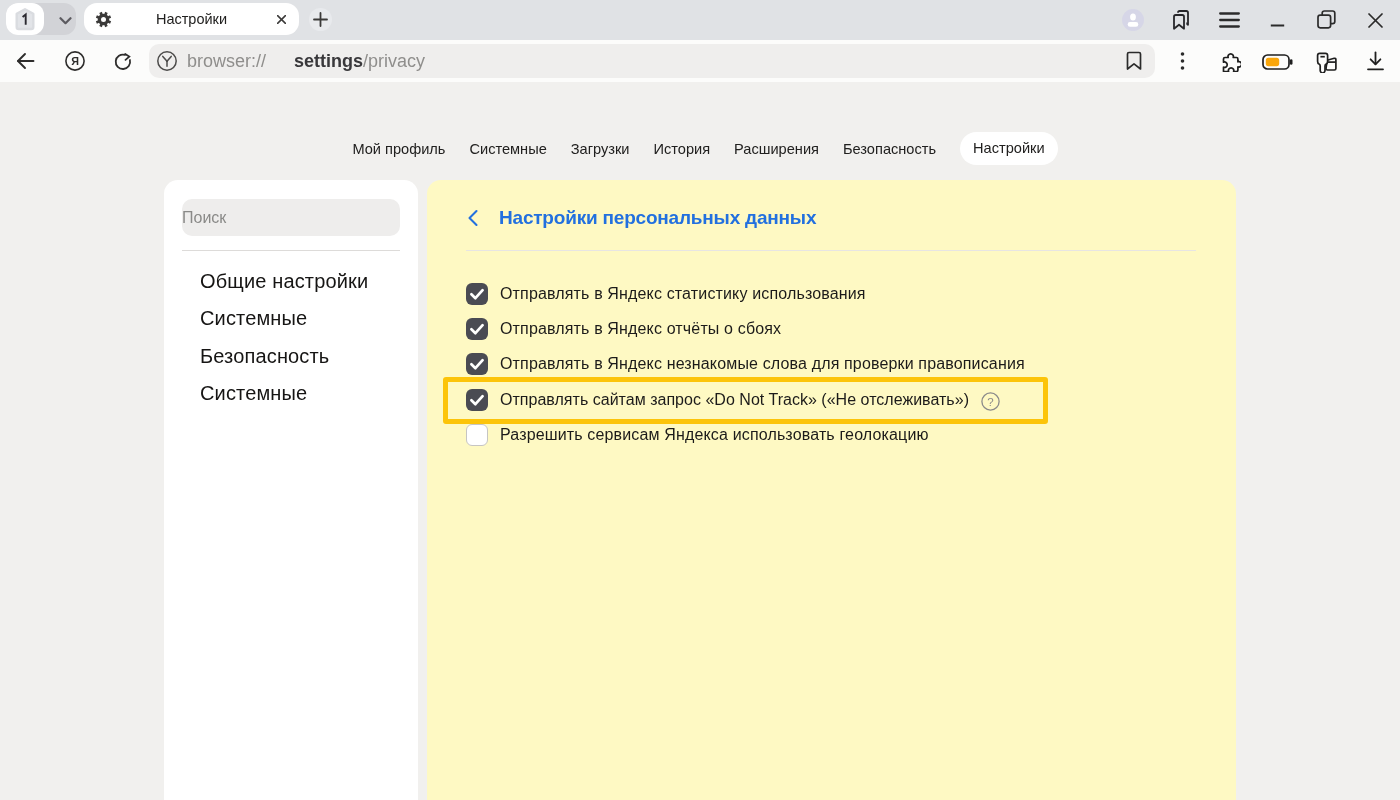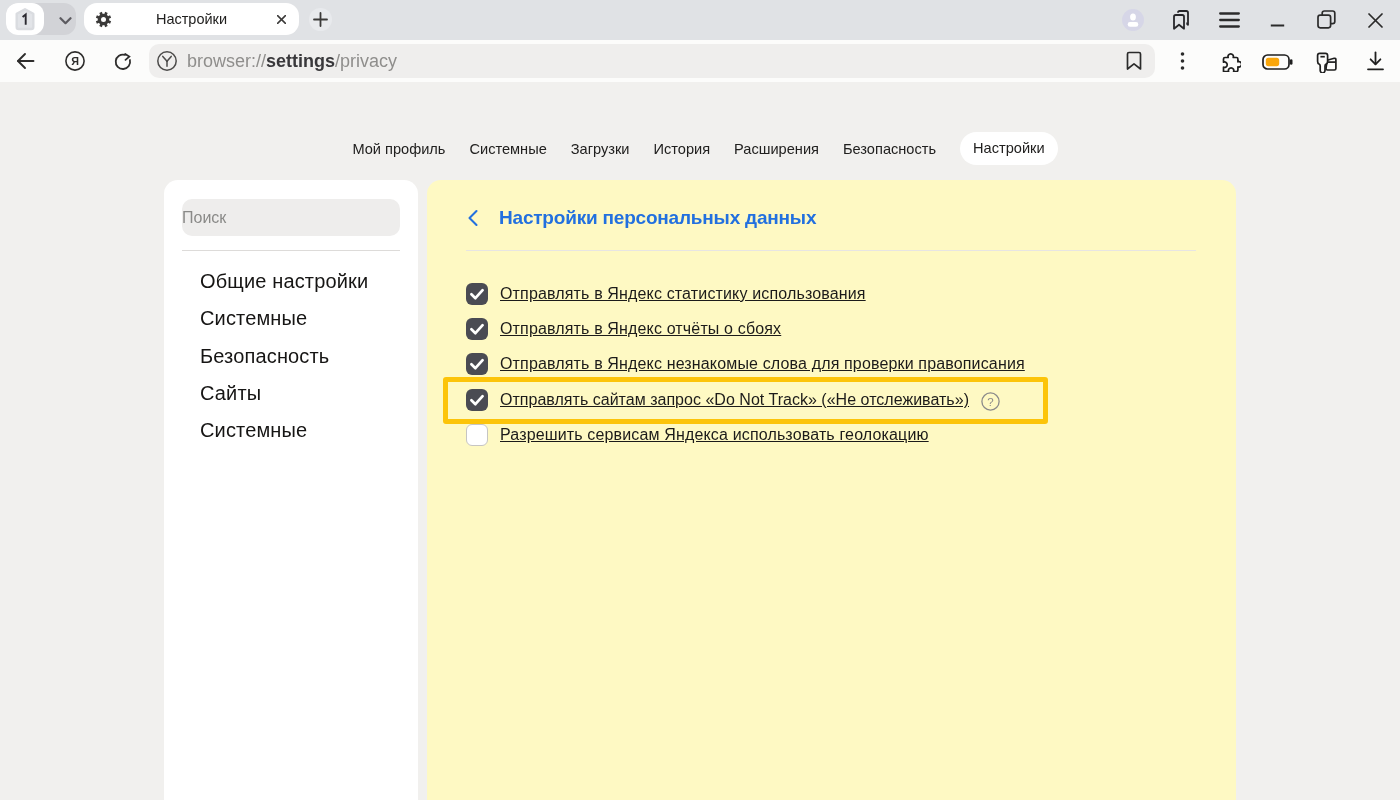--- a/index.html
+++ b/index.html
@@ -13,40 +13,40 @@
 #grpwhite { position:absolute; left:0; top:0; width:38px; height:32px; background:#fff; border-radius:12px; }
 #grpchev { position:absolute; left:53px; top:14px; }
 #activetab { position:absolute; left:84px; top:3px; width:215px; height:32px; background:#fff; border-radius:13px; }
 #tabtitle { position:absolute; left:0; top:0; width:215px; height:32px; text-align:center; line-height:32px; font-size:14.5px; color:#21201f; }
 #newtab { position:absolute; left:309px; top:8px; width:23px; height:23px; border-radius:50%; background:#e8eaed; }
 
 
 #toolbar { position:absolute; left:0; top:40px; width:1400px; height:42px; background:#fcfcfb; }
 #urlbar { position:absolute; left:149px; top:4px; width:1006px; height:34px; background:#efeeed; border-radius:10px; }
 #urltext { position:absolute; left:187px; top:0px; height:42px; line-height:42px; font-size:18px; color:#8f8e8c; }
-#urltext b { color:#39383b; }
+#urltext b { color:#39383b;margin-left:28px; }
 
 
 #content { position:absolute; left:0; top:82px; width:1400px; height:718px; background:#f1f0ee; }
 #overlay { position:absolute; left:0; top:17px; width:1400px; height:800px; }
 #navtabs { position:absolute; left:0; top:115px; width:1400px; height:33px; display:flex; justify-content:center; align-items:center; gap:24px; font-size:14.6px; color:#21201f; transform:translateX(5px); }
 #navtabs .pill { background:#fff; border-radius:17px; padding:0 13px; height:33px; line-height:33px; }
 #sidebar { position:absolute; left:164px; top:163px; width:254px; height:633px; background:#fff; border-radius:14px; }
 #search { position:absolute; left:18px; top:19px; width:218px; height:37px; background:#eeedec; border-radius:10px; color:#8a8a88; font-size:16px; line-height:37px; }
 #sidediv { position:absolute; left:18px; top:70px; width:218px; height:1px; background:#dddbd9; }
 #sideitems { position:absolute; left:36px; top:83px; font-size:20px; letter-spacing:0.15px; color:#161514; }
 #sideitems div { height:37.3px; line-height:37.3px; }
 #main { position:absolute; left:427px; top:163px; width:809px; height:633px; background:#fef9c3; border-radius:14px;text-align:right; }
 #mtitle { position:absolute; left:72px; top:27px; font-size:19px; letter-spacing:-0.2px; font-weight:bold; color:#2270df; }
 #mchev { position:absolute; left:39px; top:29px; }
 #maindiv { position:absolute; left:39px; top:70px; width:730px; height:1px; background:#e7e5e3; }
 .row { position:absolute; left:39px; height:22px; }
 .cbx { position:absolute; left:0; top:0; width:22px; height:22px; border-radius:6px; background:#4a4b53; }
 .cbx.off { background:#fff; border:1px solid #c6c5c3; }
-.rlabel { position:absolute; left:34px; top:0; height:22px; line-height:22px; font-size:16px; letter-spacing:0.15px; color:#1c1b1a; white-space:nowrap;text-decoration:underline; }
+.rlabel { position:absolute; left:34px; top:0; height:22px; line-height:22px; font-size:16px; letter-spacing:0.15px; color:#1c1b1a; white-space:nowrap; }
 #hl { position:absolute; left:16px; top:197px; width:605px; height:47px; border:5px solid #fcc40a; border-radius:3px; }
 #qmark { position:absolute; left:554px; top:212px; }
 </style>
 </head>
 <body>
 
 <div id="tabbar">
   <div id="grpctl">
     <div id="grpwhite">
       <svg width="38" height="32" viewBox="0 0 38 32">
@@ -216,21 +216,20 @@
       <span class="pill">Настройки</span>
   </div>
 
   <div id="sidebar">
     <div id="search">Поиск</div>
     <div id="sidediv"></div>
     <div id="sideitems">
       <div>Общие настройки</div>
       <div>Системные</div>
       <div>Безопасность</div>
-      <div>Сайты</div>
       <div>Системные</div>
     </div>
   </div>
 
   <div id="main">
     <svg id="mchev" width="14" height="18" viewBox="0 0 14 18">
         <polyline points="10.5,2 3.5,9 10.5,16" fill="none" stroke="#2270df" stroke-width="2.1" stroke-linecap="round" stroke-linejoin="round"></polyline>
       </svg>
     <div id="mtitle">Настройки персональных данных</div>
     <div id="maindiv"></div>

